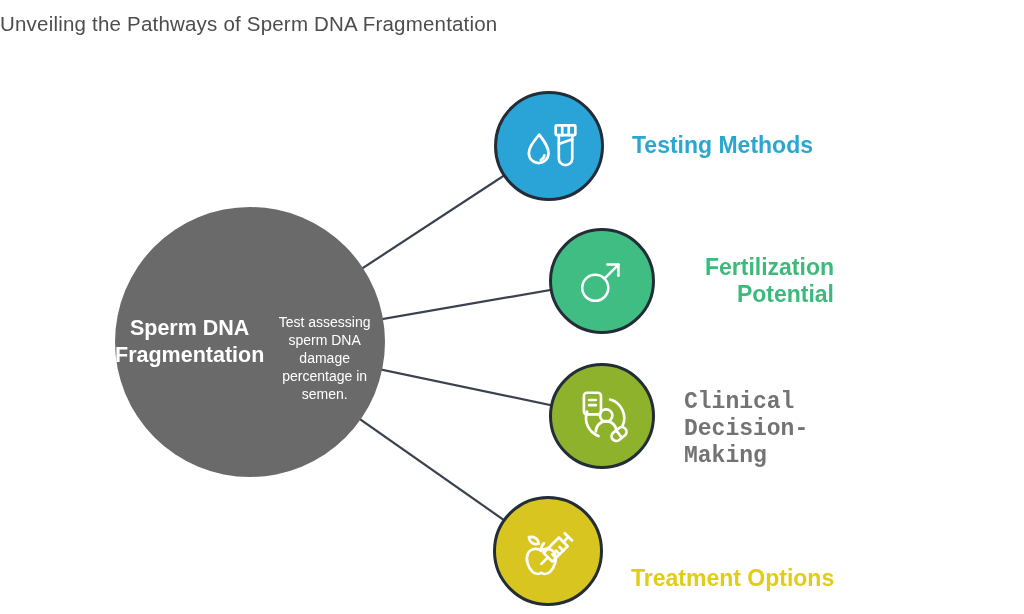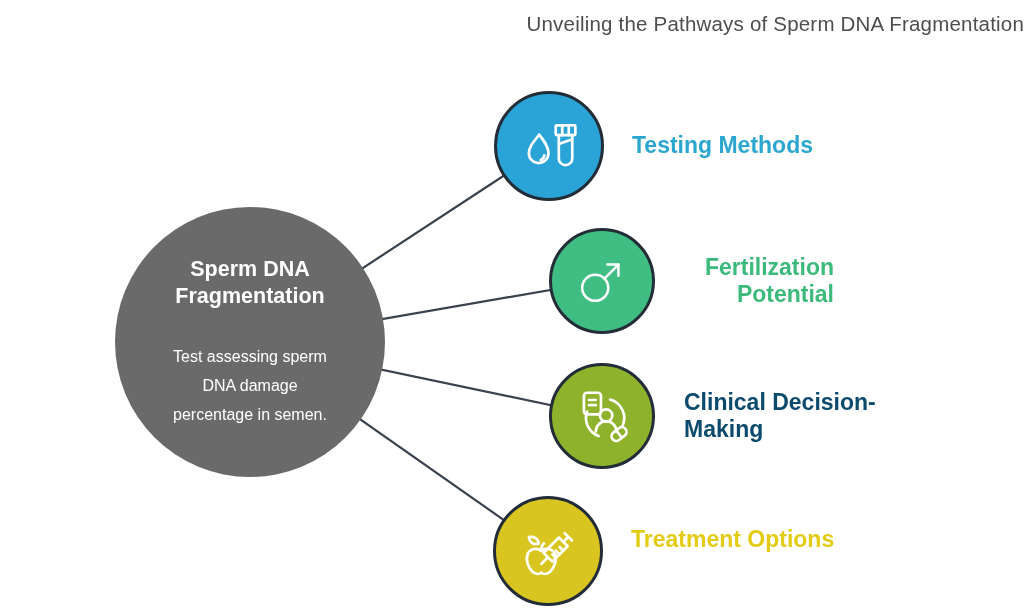--- a/index.html
+++ b/index.html
@@ -4,51 +4,51 @@
 <style>
   * { margin:0; padding:0; box-sizing:border-box; }
   html,body { background:#e9e9e9; }
   body { font-family:"Liberation Sans", sans-serif; }
   .canvas {
     position:relative; width:1024px; height:614px;
     background:#ffffff; overflow:hidden; margin:0 auto;
   }
   .title {
     position:absolute; top:12px; left:0; width:100%;
-    text-align:right; font-size:20.5px; font-weight:500;
+    text-align:left; font-size:20.5px; font-weight:500;
     color:#4d4d4d; letter-spacing:.2px;
   }
   .connectors { position:absolute; left:0; top:0; }
   .connectors line { stroke-width:2.2; }
 
   .circle { position:absolute; border-radius:50%; display:flex; align-items:center; justify-content:center; }
 
   .center-node {
     left:115px; top:207px; width:270px; height:270px;
-    flex-direction:column; text-align:center; color:#fff;
+    text-align:center; color:#fff;
   }
   .center-title { font-size:21.5px; font-weight:bold; line-height:27px; max-width:172px; }
-  .center-desc  { font-size:16px; line-height:29px; max-width:168px; margin-top:32px; }
+  .center-desc  { font-size:14px; line-height:18px; max-width:168px; margin-top:32px; }
 
   .satellite { border:3px solid #222d38; }
   .node-testing    { left:494px; top:91px;  width:110px; height:110px; }
   .node-fert       { left:549px; top:228px; width:106px; height:106px; }
   .node-clinical   { left:549px; top:363px; width:106px; height:106px; }
   .node-treatment  { left:493px; top:496px; width:110px; height:110px; }
 
   .icon { display:block; }
   .icon * { fill:none; stroke:#ffffff; stroke-width:2.6; stroke-linecap:round; stroke-linejoin:round; }
 
   .node-label {
     position:absolute; font-size:23px; font-weight:bold; line-height:27px;
   }
   .label-testing   { left:632px; top:132px; width:220px; }
   .label-fert      { left:684px; top:254px; width:150px;text-align:right; }
   .label-clinical  { left:684px; top:389px; width:196px; }
-  .label-treatment { left:631px; top:526px; width:240px; }
+  .label-treatment { left:631px; top:565px; width:240px; }
 </style>
 </head>
 <body>
 
 <div class="canvas">
 
   <div class="title">Unveiling the Pathways of Sperm DNA Fragmentation</div>
 
   <svg class="connectors" width="1024" height="614">
     <line x1="250" y1="342" x2="549" y2="146" style="stroke: rgb(57, 66, 77);"></line>
@@ -92,21 +92,21 @@
       <circle cx="34" cy="29.5" r="6"></circle>
       <path d="M24 45 a 10 10 0 0 1 20 0"></path>
       <path d="M37.8 14.1 A 18.5 18.5 0 0 1 49.8 39.8"></path>
       <path d="M26.7 49.4 A 18.5 18.5 0 0 1 15.6 25.7"></path>
       <g transform="rotate(-38 46.5 47.5)">
         <rect x="38.5" y="43" width="16" height="9" rx="4.5"></rect>
         <line x1="46.5" y1="43" x2="46.5" y2="52"></line>
       </g>
     </svg>
   </div>
-  <div class="node-label label-clinical" style="color: #0c4a6e;">Clinical Decision-Making</div>
+  <div class="node-label label-clinical" style="color: #737373; font-family: Liberation Mono, monospace;">Clinical Decision-Making</div>
 
   <div class="circle satellite node-treatment" style="background-color: rgb(217, 197, 31); border-color: rgb(34, 45, 56);">
     <svg class="icon" width="64" height="64" viewBox="0 0 62 62">
       <path d="M24.5 31 C 21.5 28, 14 28, 11.5 33.5 C 9 39, 11.5 47, 16 51 C 19 53.6, 22.5 53.6, 24.5 52 C 26.5 53.6, 30 53.6, 33 51 C 37.5 47, 40 39, 37.5 33.5 C 35 28, 27.5 28, 24.5 31 Z"></path>
       <path d="M24.5 30 C 24.5 27, 25.5 25, 27 23.5"></path>
       <path d="M22 24 C 15.5 25.5, 13 21.5, 12.5 17.5 C 17 16.5, 21.5 18.5, 22 24 Z"></path>
       <g transform="translate(38,30) rotate(135)">
         <rect x="-11" y="-6" width="21" height="12"></rect>
         <line x1="-5" y1="-6" x2="-5" y2="-1"></line>
         <line x1="0" y1="-6" x2="0" y2="-1"></line>

